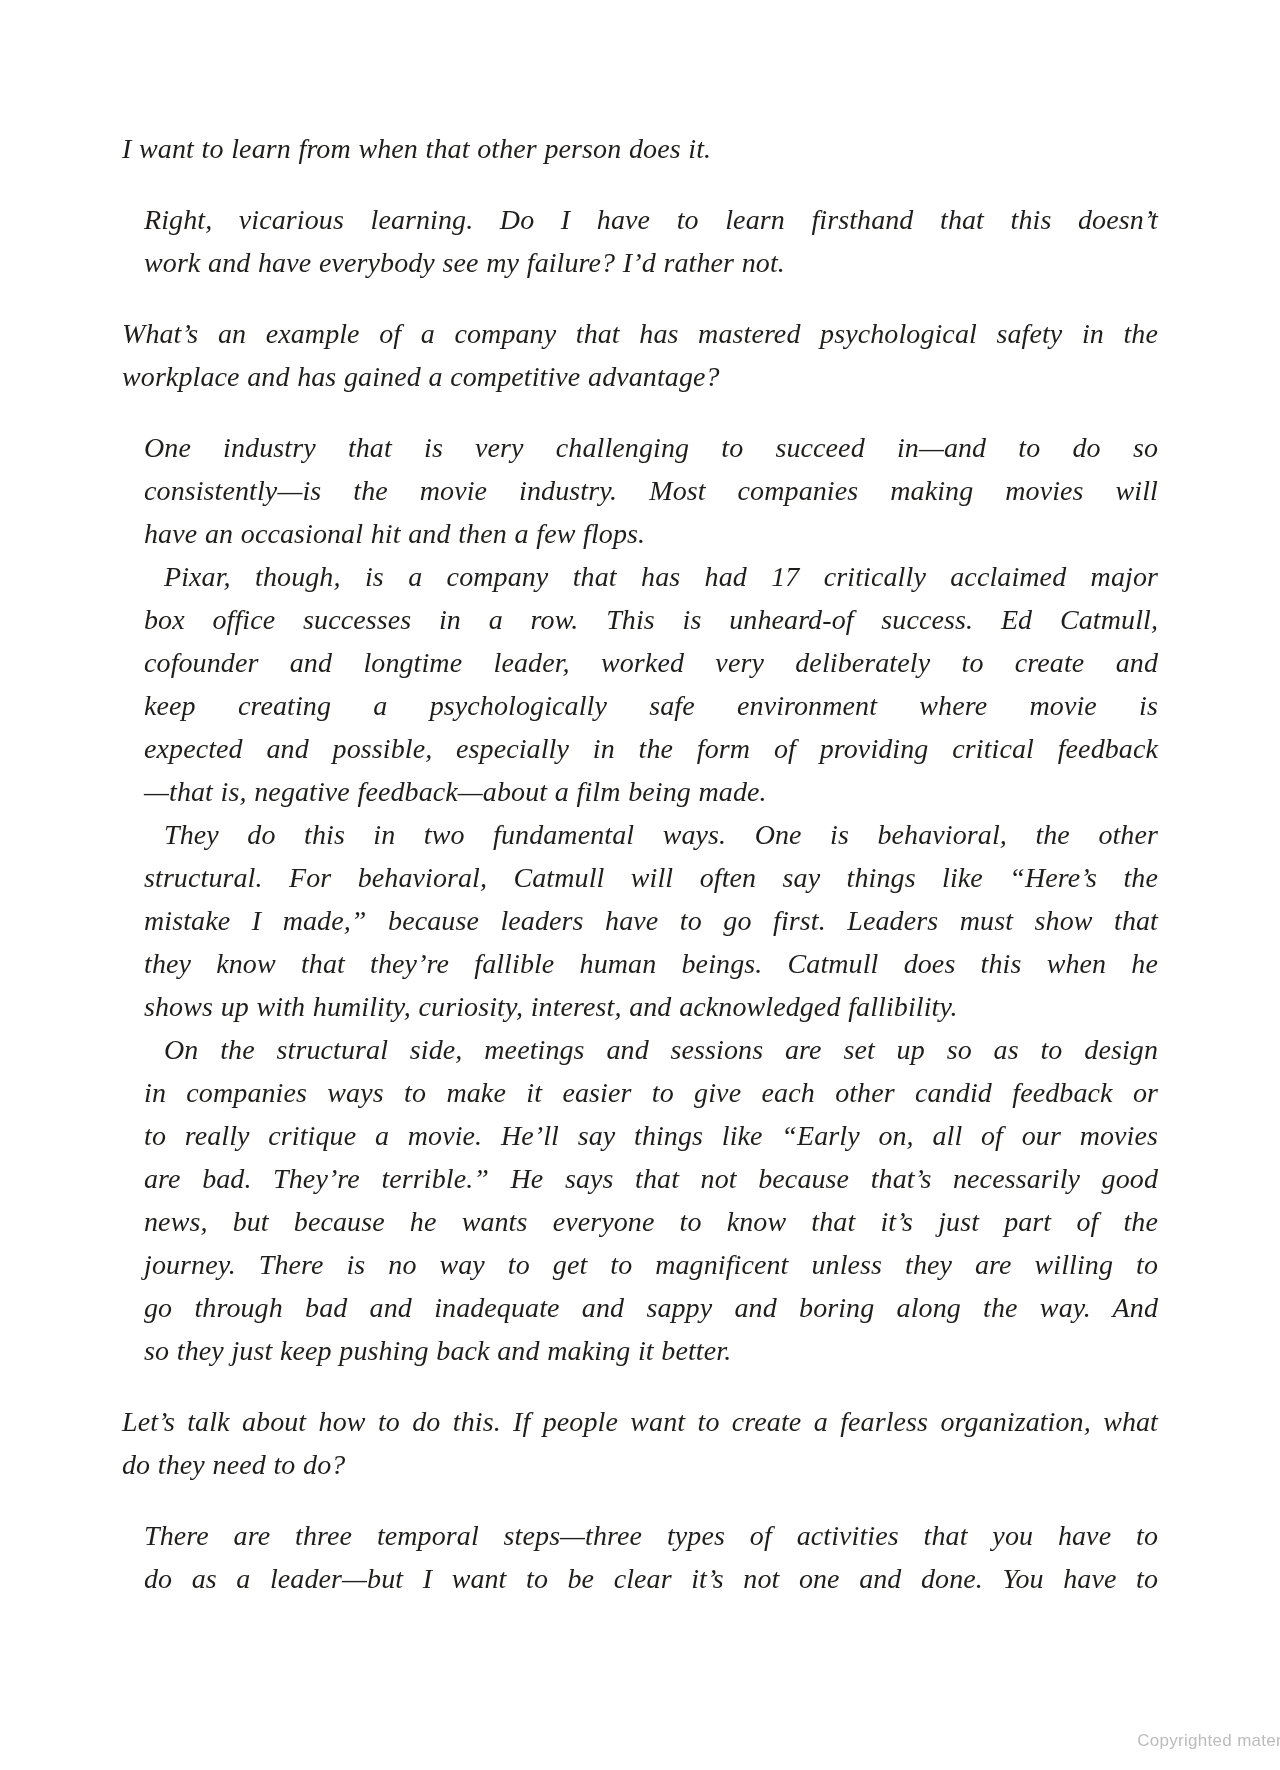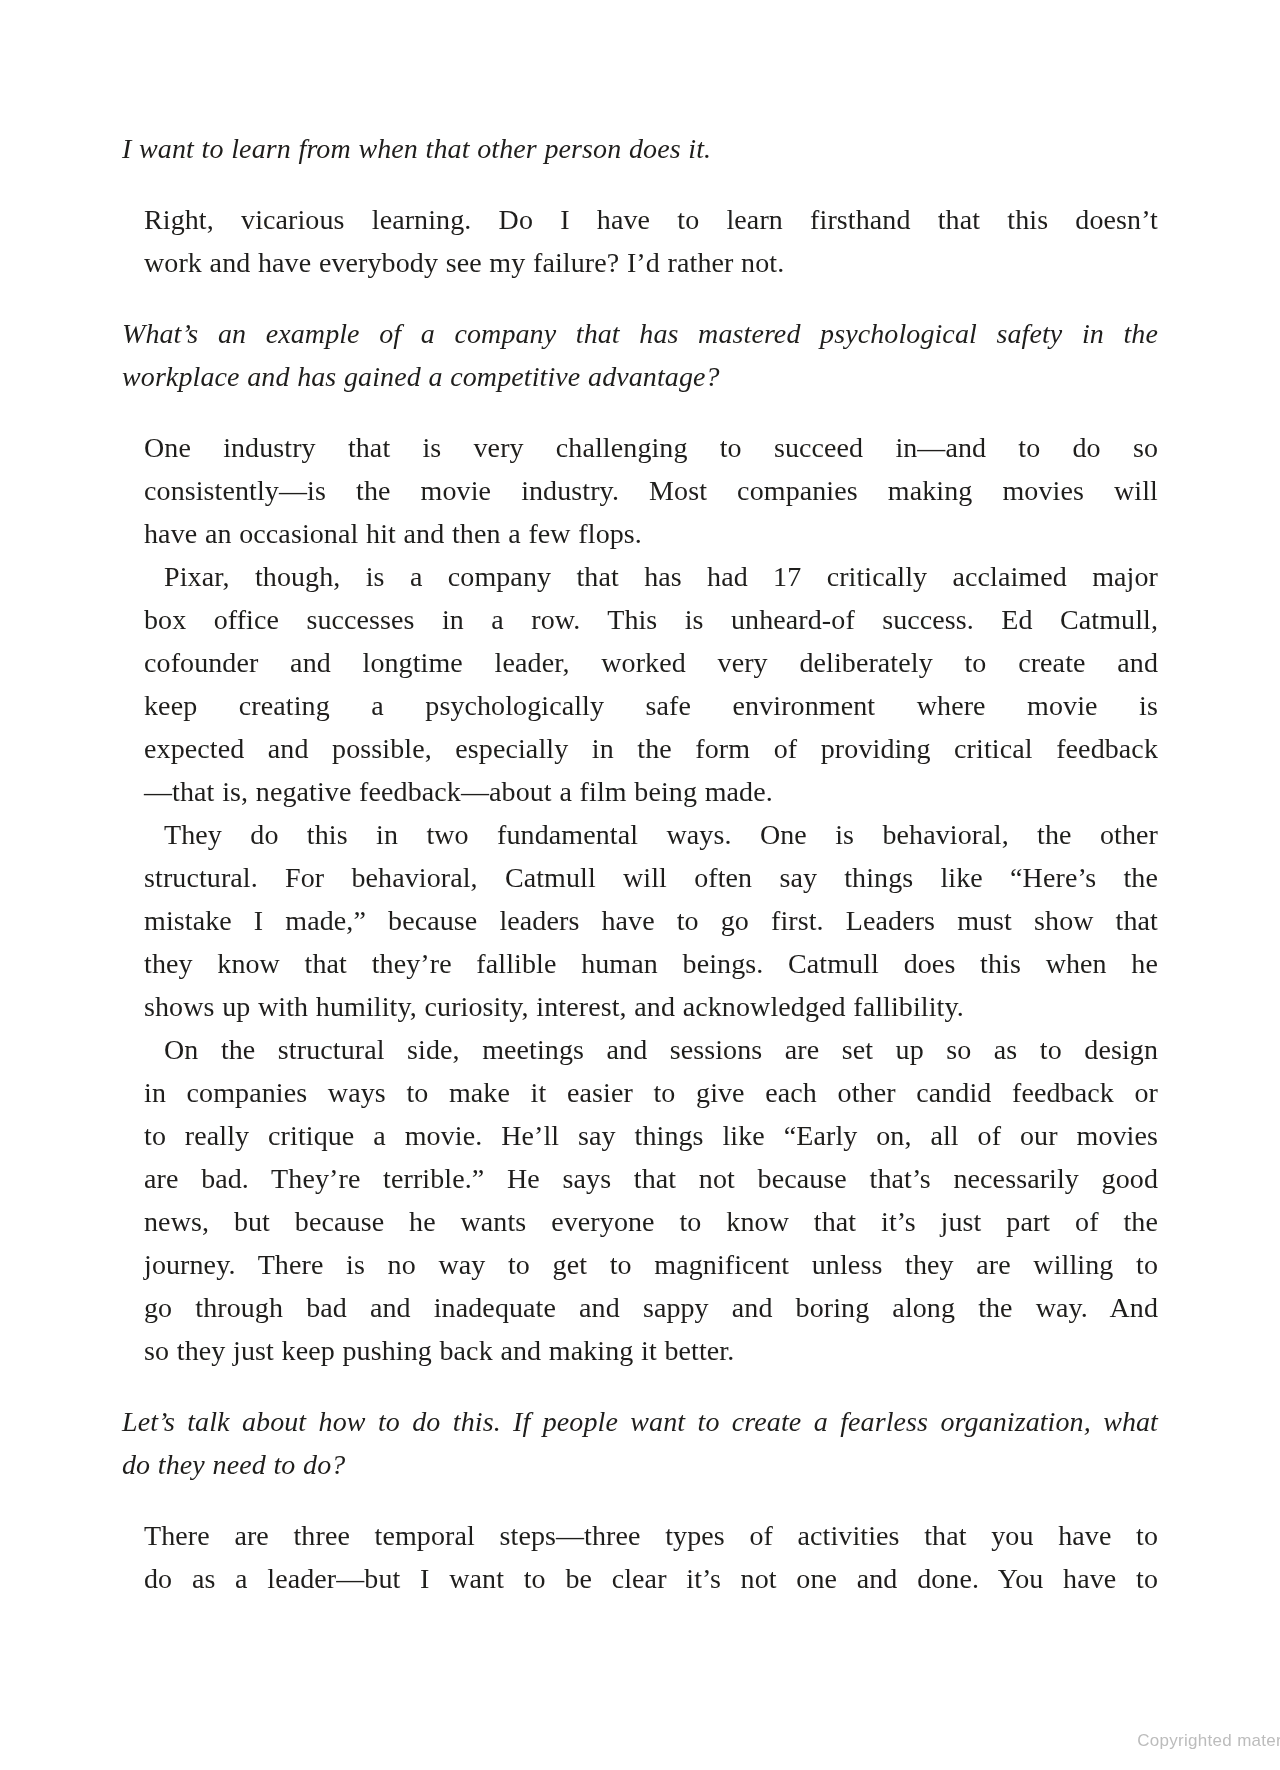--- a/index.html
+++ b/index.html
@@ -18,21 +18,21 @@
   }
   .text-column {
     position: absolute;
     left: 122px;
     top: 127px;
     width: 1036px;
     font-size: 28px;
     line-height: 43px;
     letter-spacing: 0.1px;
   }
-  section.block { margin: 0; }
+  section.block { margin: 0; font-style: italic; }
   section.block + section.block { margin-top: 28px; }
   section.question {
     font-style: italic;
   }
   section.answer {
     margin-left: 22px;
   }
   .para { margin: 0; }
   .para.indent .line:first-child { text-indent: 20px; }
   .line {

